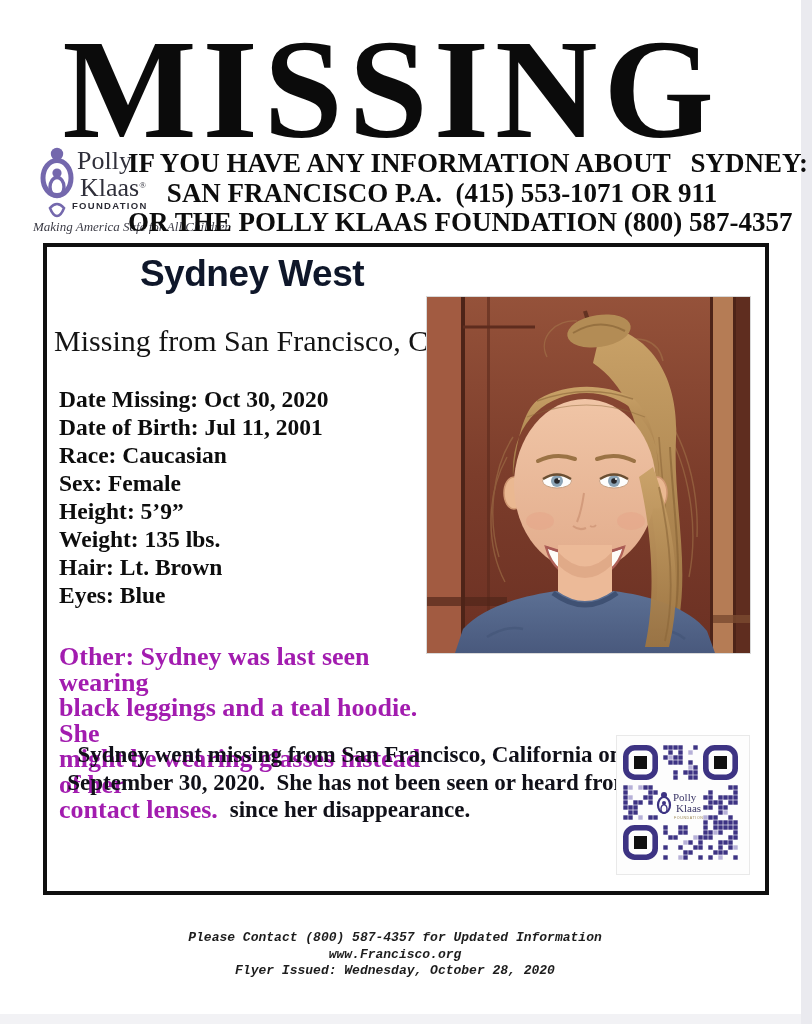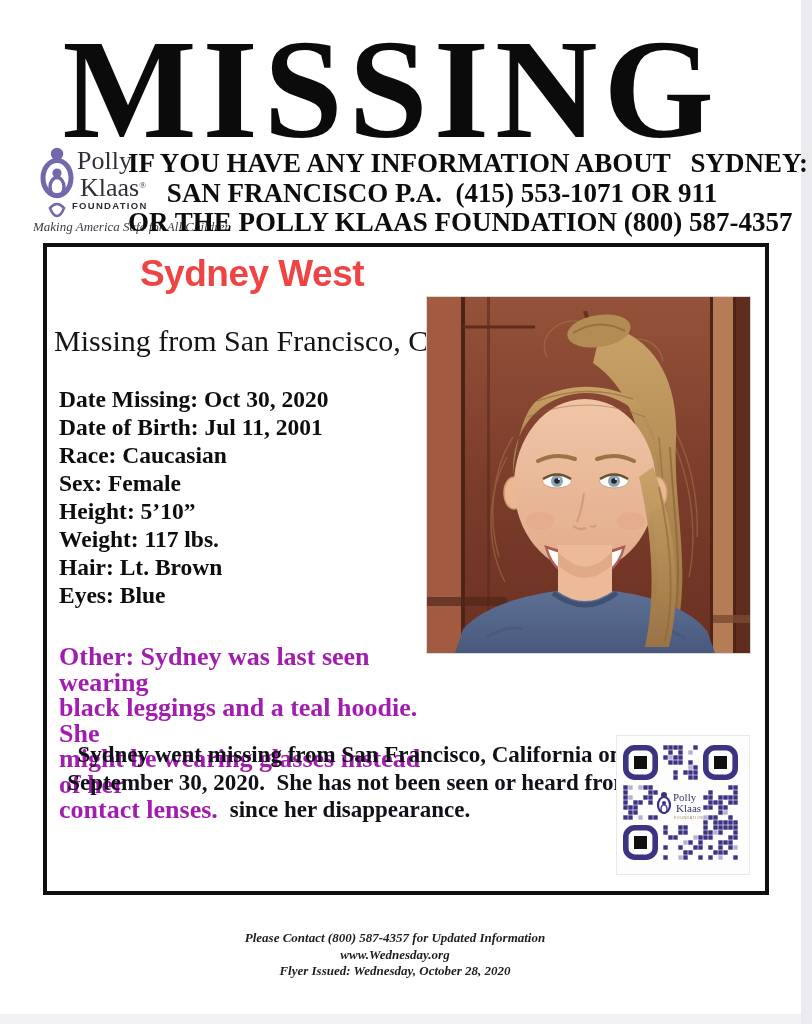--- a/index.html
+++ b/index.html
@@ -34,21 +34,21 @@
   .info-line{white-space:pre;}
 
   
   .main-box{
     position:absolute;left:43px;top:243px;width:718px;height:644px;
     border:4px solid #0f0f0f;background:#ffffff;
   }
   .person-name{
     position:absolute;left:0;top:5px;width:410px;text-align:center;
     font-family:"Liberation Sans","DejaVu Sans",sans-serif;font-weight:bold;
-    font-size:37px;line-height:44px;letter-spacing:-0.5px;color:#ef4444;
+    font-size:37px;line-height:44px;letter-spacing:-0.5px;color:#0f172a;
   }
   .location-line{
     position:absolute;left:0;top:76px;width:410px;text-align:center;
     font-size:30px;line-height:36px;color:#141414;
   }
   .details{position:absolute;left:12px;top:140px;width:375px;
     font-weight:bold;font-size:23.5px;color:#0d0d0d;}
   .detail-line{line-height:24px;margin-bottom:4px;white-space:pre;}
   .other-note{
     position:absolute;left:12px;top:397px;width:380px;
@@ -63,21 +63,21 @@
     position:absolute;left:380px;top:50px;width:323px;height:356px;
     outline:1px solid #d9d9d9;background:#7a3b2a;
   }
   .photo-frame svg{display:block;}
 
   .qr{position:absolute;left:569px;top:488px;width:134px;height:140px;}
 
   
   .footer{
     position:absolute;left:0;top:930px;width:790px;text-align:center;
-    font-family:Liberation Serif, serif;
+    font-family:Liberation Mono, monospace;
     font-weight:bold;font-style:italic;font-size:13px;line-height:16.5px;color:#1d1d1d;
   }
   .footer-line{white-space:pre;}
 </style>
 </head>
 <body>
 
 <div class="page">
   <div class="side-strip"></div>
   <div class="bottom-strip"></div>
@@ -106,22 +106,22 @@
 
   <div class="main-box">
     <div class="person-name">Sydney West</div>
     <div class="location-line">Missing from San Francisco, CA</div>
 
     <div class="details">
         <div class="detail-line">Date Missing: Oct 30, 2020</div>
         <div class="detail-line">Date of Birth: Jul 11, 2001</div>
         <div class="detail-line">Race: Caucasian</div>
         <div class="detail-line">Sex: Female</div>
-        <div class="detail-line">Height: 5’10”</div>
-        <div class="detail-line">Weight: 117 lbs.</div>
+        <div class="detail-line">Height: 5’9”</div>
+        <div class="detail-line">Weight: 135 lbs.</div>
         <div class="detail-line">Hair: Lt. Brown</div>
         <div class="detail-line">Eyes: Blue</div>
       </div>
 
     <div class="other-note">Other: Sydney was last seen wearing
 black leggings and a teal hoodie.  She
 might be wearing glasses instead of her
 contact lenses.</div>
 
     <div class="photo-frame">
@@ -385,16 +385,16 @@
           <circle cx="48" cy="68" r="2" fill="#3d3383"></circle>
           <ellipse cx="48" cy="74" rx="3" ry="4.2" fill="none" stroke="#3d3383" stroke-width="1.4"></ellipse>
           <text x="57" y="66" font-size="11" fill="#3a3566" font-family="&quot;Liberation Serif&quot;,serif">Polly</text>
           <text x="60" y="77" font-size="11" fill="#3a3566" font-family="&quot;Liberation Serif&quot;,serif">Klaas</text>
           <text x="58" y="84" font-size="3.6" fill="#9a8450" letter-spacing="0.6" font-family="&quot;Liberation Sans&quot;,sans-serif">FOUNDATION</text>
         </svg></div>
   </div>
 
   <div class="footer">
       <div class="footer-line">Please Contact (800) 587-4357 for Updated Information</div>
-      <div class="footer-line">www.Wednesday.org</div>
+      <div class="footer-line">www.Francisco.org</div>
       <div class="footer-line">Flyer Issued: Wednesday, October 28, 2020</div>
     </div>
 </div>
 
 </body></html>

